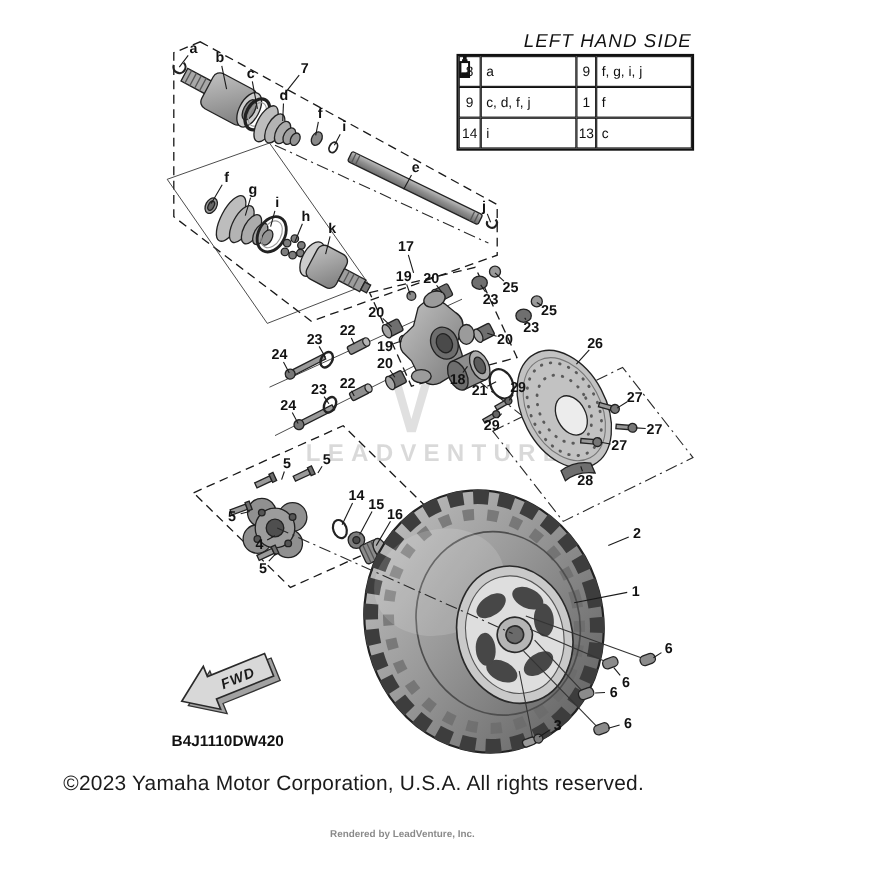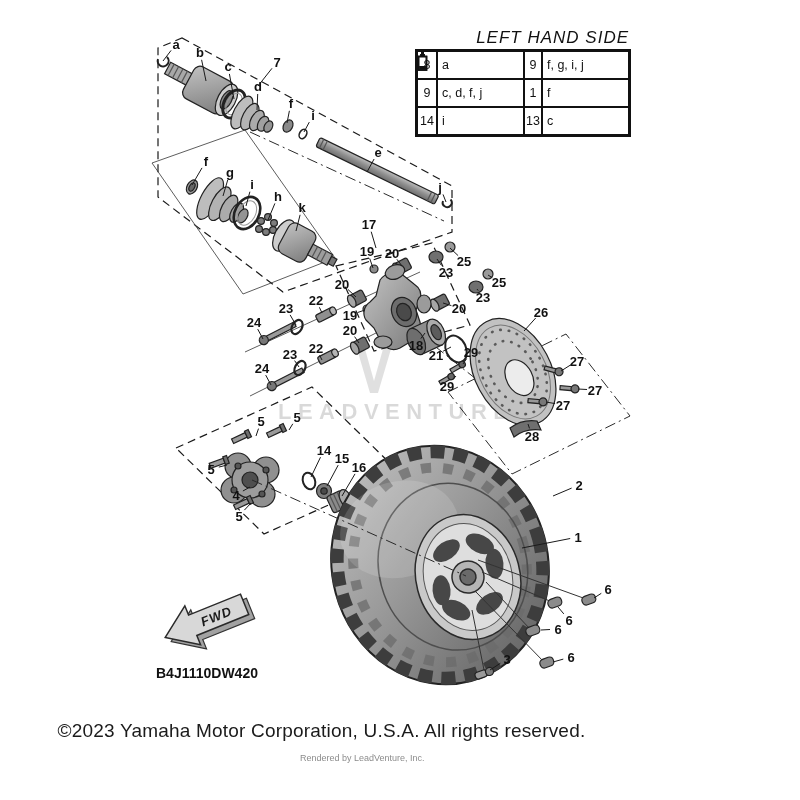--- a/index.html
+++ b/index.html
@@ -9,24 +9,24 @@
   
   .ref-title{position:absolute;left:415px;top:28px;width:214px;text-align:right;
     font-style:italic;font-size:17px;letter-spacing:1px;color:#111;white-space:nowrap;}
   .ref-table{position:absolute;left:415px;top:49px;display:grid;
     grid-template-columns:20px 87px 18px 87px;border:2px solid #111;background:#fff;}
   .ref-table div{border:1px solid #111;height:26px;display:flex;align-items:center;font-size:12.5px;color:#111;}
   .tnum{justify-content:center;font-size:11px;}
   .tref{padding:0 4px;}
   .tref .grease{margin-left:auto;margin-right:3px;display:flex;align-items:center;}
   
-  .copyright{position:absolute;left:0;top:720px;width:643px;text-align:center;
+  .copyright{position:absolute;left:0;top:702px;width:643px;text-align:center;
     font-size:19px;color:#1b1b1b;letter-spacing:0.2px;}
   .wm-small{position:absolute;left:300px;top:753px;font-size:9px;color:rgba(40,40,40,0.55);
-    white-space:nowrap;}
+    white-space:nowrap;font-weight:bold;}
   
   .leader{stroke:#1a1a1a;stroke-width:1;}
   .thinaxis{stroke:#333;stroke-width:0.8;fill:none;}
   .dashbox{stroke:#1a1a1a;stroke-width:1.2;fill:none;stroke-dasharray:8 5;}
   .dashdot{stroke:#2a2a2a;stroke-width:1;fill:none;stroke-dasharray:11 4 2 4;}
   .callout{font-family:"Liberation Sans",sans-serif;font-size:13px;font-weight:bold;fill:#111;
     text-anchor:middle;dominant-baseline:central;}
   .wm-big{font-family:"Liberation Sans",sans-serif;font-size:22px;font-weight:bold;
     letter-spacing:6.5px;fill:rgba(0,0,0,0.15);}
   .fwd-text{font-family:"Liberation Sans",sans-serif;font-size:13px;font-weight:bold;

